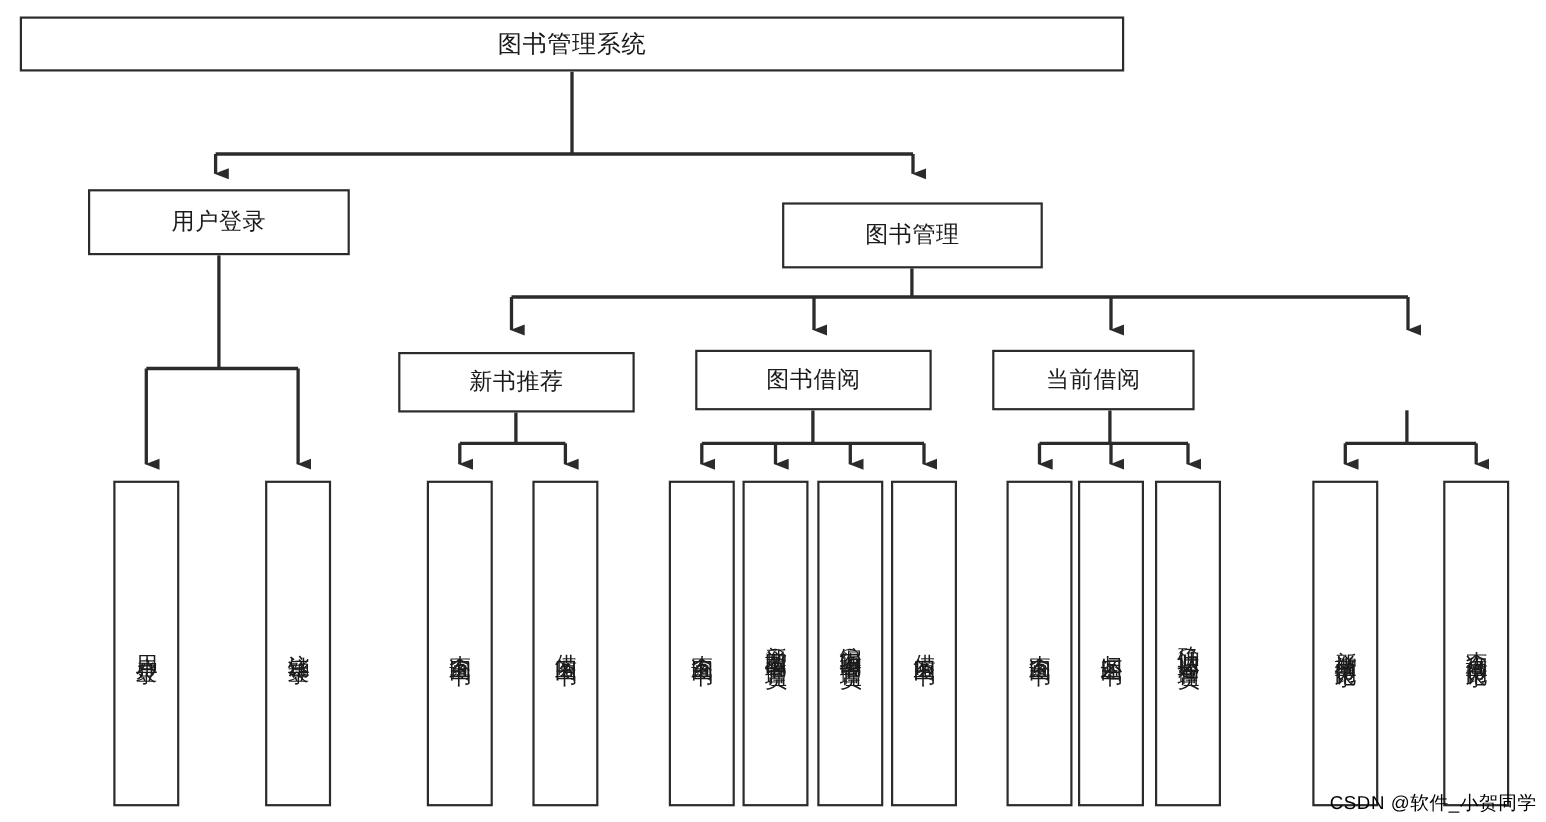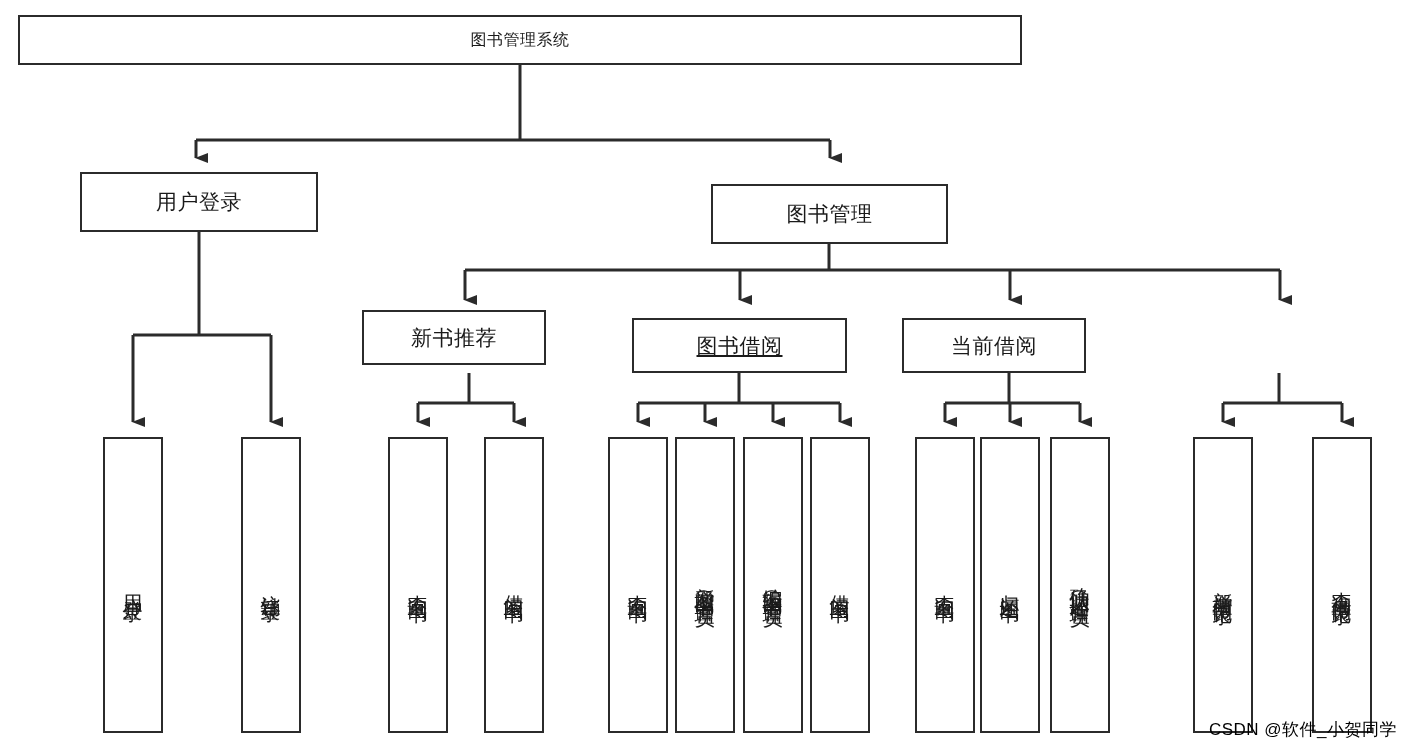--- a/index.html
+++ b/index.html
@@ -34,21 +34,21 @@
     align-items: center;
     justify-content: center;
     color: #1a1a1a;
   }
   .node.horiz {
     font-size: 21px;
     letter-spacing: 0.5px;
     line-height: 1.1;
   }
   .node.root {
-    font-size: 16px;
+    font-size: 22px;
   }
   .node.leaf {
     font-size: 20px;
     align-items: center;
     justify-content: center;
     padding: 4px 0;
   }
   .vtext {
     writing-mode: vertical-rl;
     text-orientation: upright;
@@ -129,25 +129,25 @@
   </div>
 
   <div class="node horiz" style="left:80px; top:172px; width:238px; height:60px;">
     <span>用户登录</span>
   </div>
 
   <div class="node horiz" style="left:711px; top:184px; width:237px; height:60px;">
     <span>图书管理</span>
   </div>
 
-  <div class="node horiz" style="left:362px; top:310px; width:184px; height:55px;">
+  <div class="node horiz" style="left:362px; top:320px; width:215px; height:55px;">
     <span>新书推荐</span>
   </div>
 
-  <div class="node horiz" style="left:632px; top:318px; width:215px; height:55px;text-decoration:underline;">
+  <div class="node horiz" style="left:632px; top:318px; width:215px; height:55px;">
     <span>图书借阅</span>
   </div>
 
   <div class="node horiz" style="left:902px; top:318px; width:184px; height:55px;">
     <span>当前借阅</span>
   </div>
 
 
   <div class="node leaf" style="left:103px; top:437px; width:60px; height:296px;">
     <span class="vtext">用户登录</span>

